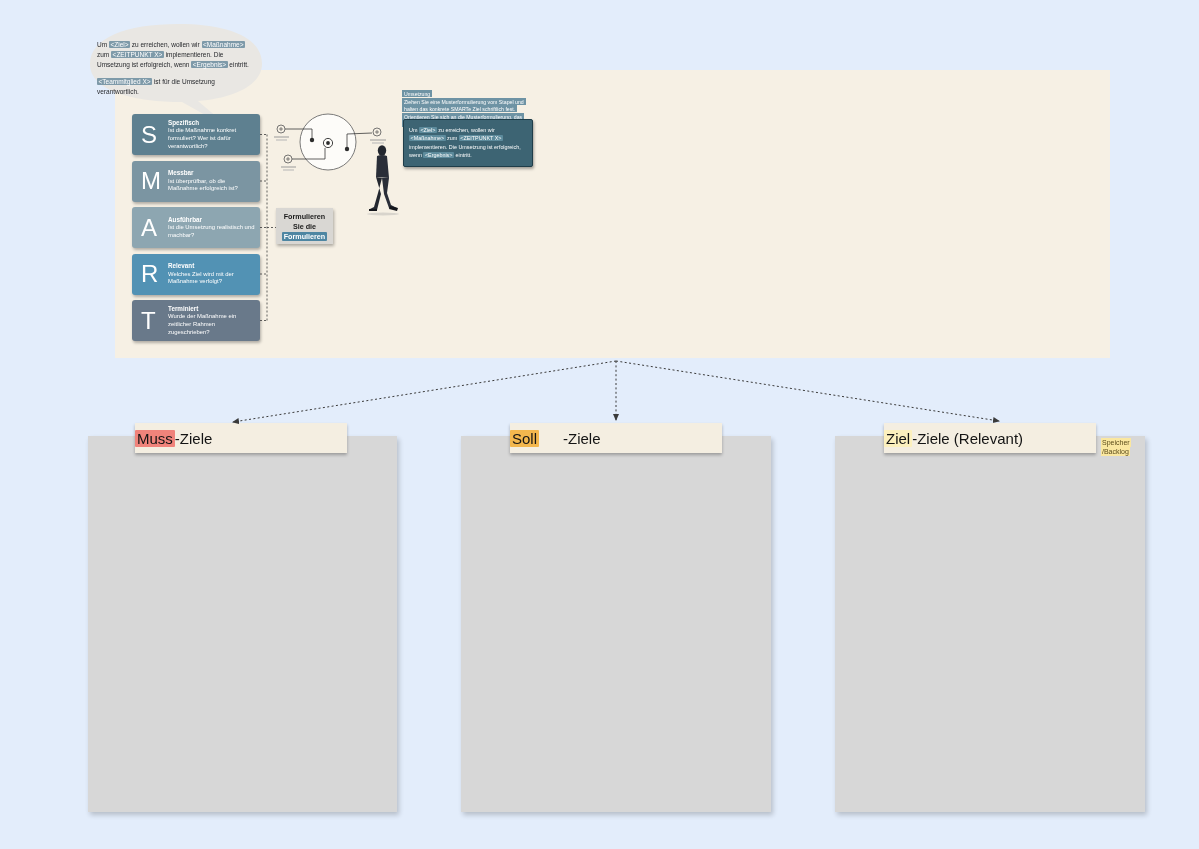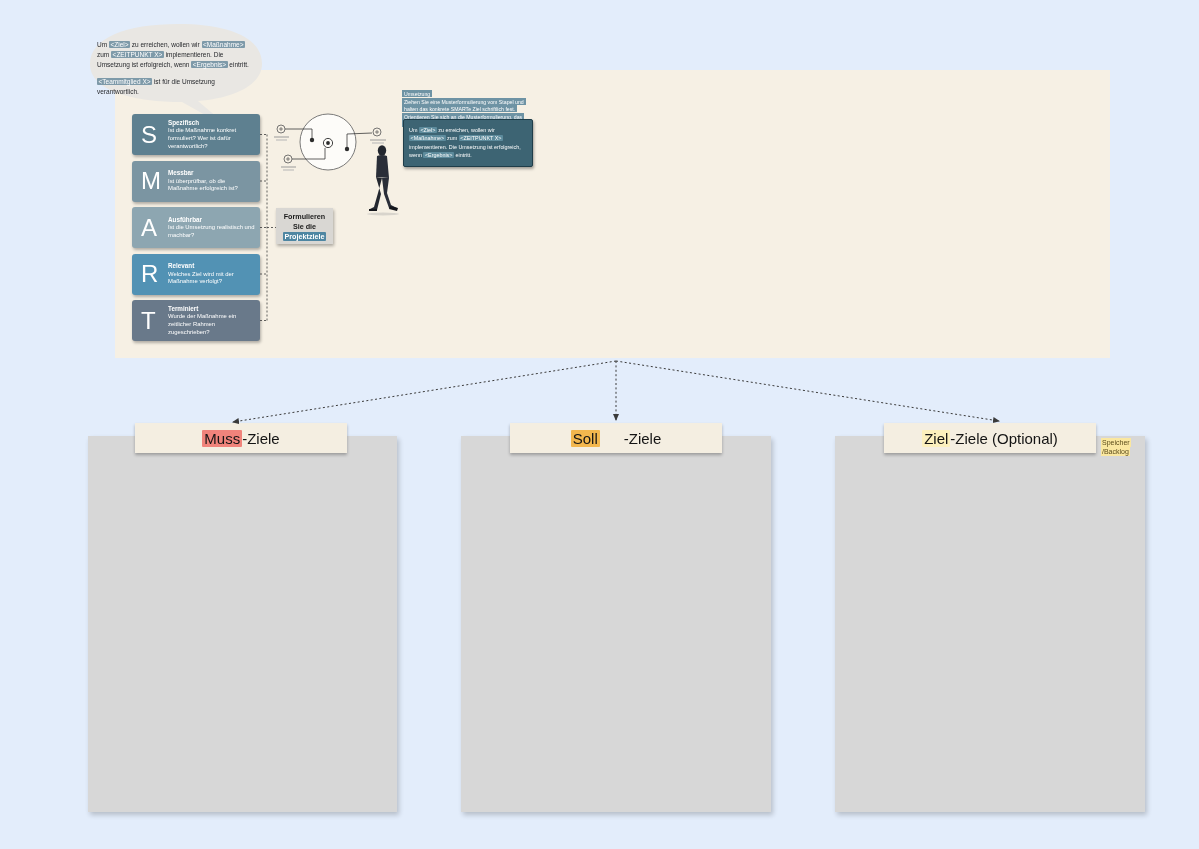--- a/index.html
+++ b/index.html
@@ -42,21 +42,21 @@
   .master-card { left:403px; top:119px; width:130px; height:48px; background:#3d6473;
                  border:1px solid #1f3d49; border-radius:2px; box-shadow:1px 2px 3px rgba(0,0,0,.35);
                  padding:6px 5px; font-size:5.4px; line-height:1.55; color:#fff; --hl-bg:#5d8b9c; }
 
   
   .panel { position:absolute; top:436px; height:376px; background:#d7d7d7; box-shadow:2px 3px 5px rgba(0,0,0,.2); }
   .panel-1 { left:88px;  width:309px; }
   .panel-2 { left:461px; width:310px; }
   .panel-3 { left:835px; width:310px; }
   .tab { position:absolute; top:423px; width:212px; height:30px; background:#f4eee1;
-         box-shadow:0 2px 3px rgba(0,0,0,.28); display:flex; align-items:center; justify-content:center;
+         box-shadow:0 2px 3px rgba(0,0,0,.28); display:flex; align-items:center; justify-content:flex-start;
          font-size:15px; font-weight:500; color:#141414; }
   .tab-1 { left:135px; }
   .tab-2 { left:510px;gap:24px; }
   .tab-3 { left:884px; }
   .tab .seg-hl { color:#141414; padding:0 2px; }
 
   
   .backlog { left:1101px; top:438px; width:40px; font-size:7px; line-height:1.3; color:#5c4d1c; }
   .backlog span { background:#fae7a0; padding:0 1px; display:inline-block; }
 
@@ -108,21 +108,21 @@
     </div>
     <div class="smart-box" style="background: rgb(105, 121, 138);">
       <span class="smart-letter">T</span>
       <div class="smart-text">
         <div class="smart-title">Terminiert</div>
         <div class="smart-desc">Wurde der Maßnahme ein zeitlicher Rahmen zugeschrieben?</div>
       </div>
     </div>
   </div>
 
-  <div class="abs formulate-box" style="--hl-bg: #4e86a2;"><span>Formulieren Sie die </span><span class="seg-hl">Projektziele</span></div>
+  <div class="abs formulate-box" style="--hl-bg: #4e86a2;"><span>Formulieren Sie die </span><span class="seg-hl">Formulieren</span></div>
 
   <svg class="abs" style="left:268px; top:106px;" width="140" height="112" viewBox="0 0 140 112">
     <circle cx="60" cy="36" r="28" fill="#fdfcf9" stroke="#6b6b6b" stroke-width="0.9"></circle>
     <path d="M17,23 L44,23 L44,32" fill="none" stroke="#3a3a3a" stroke-width="0.8"></path>
     <circle cx="44" cy="34" r="2.2" fill="#2c2c2c"></circle>
     <path d="M24,53 L57,53 L57,42" fill="none" stroke="#3a3a3a" stroke-width="0.8"></path>
     <circle cx="60" cy="37" r="4.6" fill="none" stroke="#2c2c2c" stroke-width="0.9"></circle>
     <circle cx="60" cy="37" r="1.9" fill="#2c2c2c"></circle>
     <path d="M79,41 L79,28 L104,27" fill="none" stroke="#3a3a3a" stroke-width="0.8"></path>
     <circle cx="79" cy="43" r="2.2" fill="#2c2c2c"></circle>
@@ -165,21 +165,21 @@
   <div class="tab tab-1" style="--hl-bg: #f0837b;">
       <span class="seg-hl">Muss</span>
       <span>-Ziele</span>
     </div>
   <div class="tab tab-2" style="--hl-bg: #f3b74e;">
       <span class="seg-hl">Soll</span>
       <span>-Ziele</span>
     </div>
   <div class="tab tab-3" style="--hl-bg: #fcf0bd;">
       <span class="seg-hl">Ziel</span>
-      <span>-Ziele (Optional)</span>
+      <span>-Ziele (Relevant)</span>
     </div>
 
   <div class="abs backlog">
     <span>Speicher</span><br>
     <span>/Backlog</span>
   </div>
 
   <svg class="abs overlay" width="1199" height="849" viewBox="0 0 1199 849">
     <defs>
       <marker id="ah" markerWidth="8" markerHeight="8" refX="6" refY="3" orient="auto">

